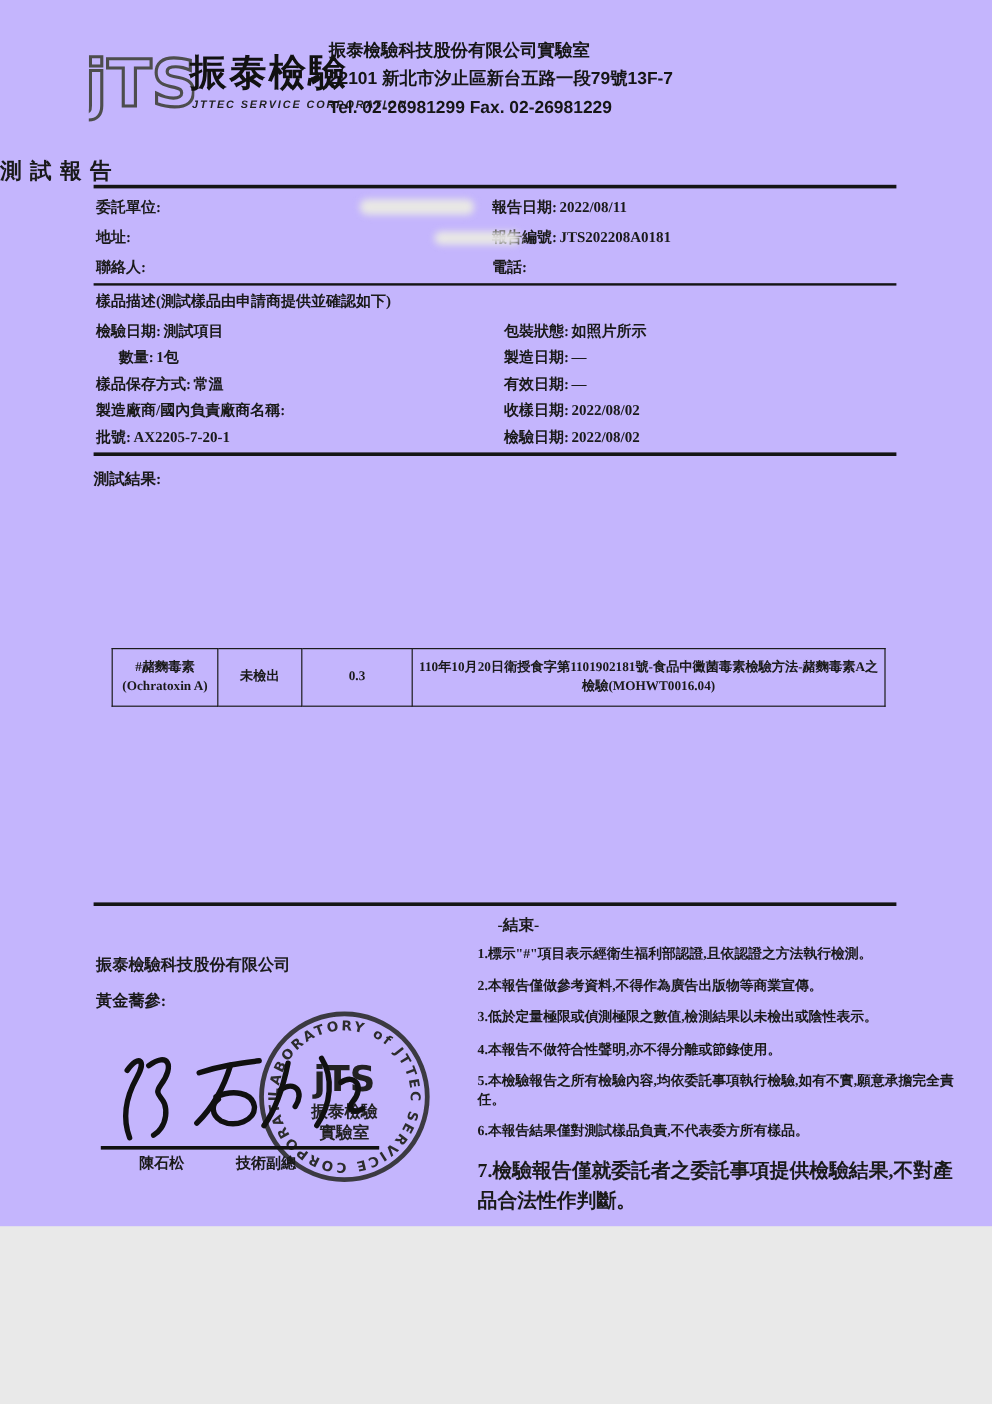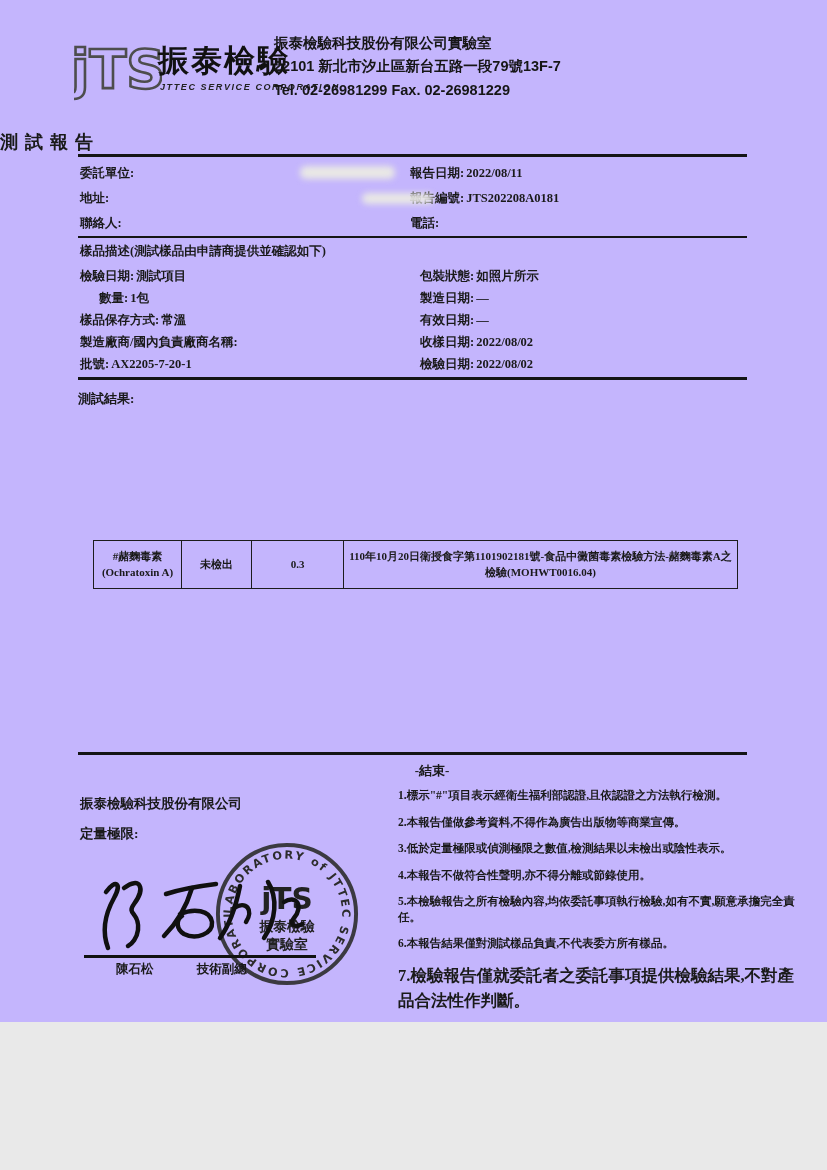--- a/index.html
+++ b/index.html
@@ -145,21 +145,21 @@
       <td>0.3</td>
       <td>110年10月20日衛授食字第1101902181號-食品中黴菌毒素檢驗方法-赭麴毒素A之檢驗(MOHWT0016.04)</td>
     </tr>
   </tbody>
     </table>
 
   <div class="rule" style="top:752px;height:3px;"></div>
   <div class="abs" style="left:0;right:0;top:762px;text-align:center;font-size:13px;font-weight:bold;padding-left:37px;">-結束-</div>
 
   <div class="abs bold" style="left:80px;top:795px;font-size:13.5px;">振泰檢驗科技股份有限公司</div>
-  <div class="abs bold" style="left:80px;top:825px;font-size:13.5px;">定量極限:</div>
+  <div class="abs bold" style="left:80px;top:825px;font-size:13.5px;">黃金蕎參:</div>
 
   <div class="abs" style="left:212px;top:840px;">
     <svg width="150" height="148" viewBox="0 0 150 150">
       <circle cx="75" cy="75" r="70" fill="none" stroke="#2c2c2c" stroke-width="4" opacity="0.9"></circle>
       <defs>
         <path id="sealring" d="M 19,75 a 56,56 0 1,1 112,0 a 56,56 0 1,1 -112,0"></path>
       </defs>
       <text font-family="DejaVu Sans, sans-serif" font-size="11.5" font-weight="bold" fill="#2c2c2c" letter-spacing="2">
         <textPath href="#sealring" startOffset="0">LABORATORY of JTTEC SERVICE CORPORATION</textPath>
       </text>

